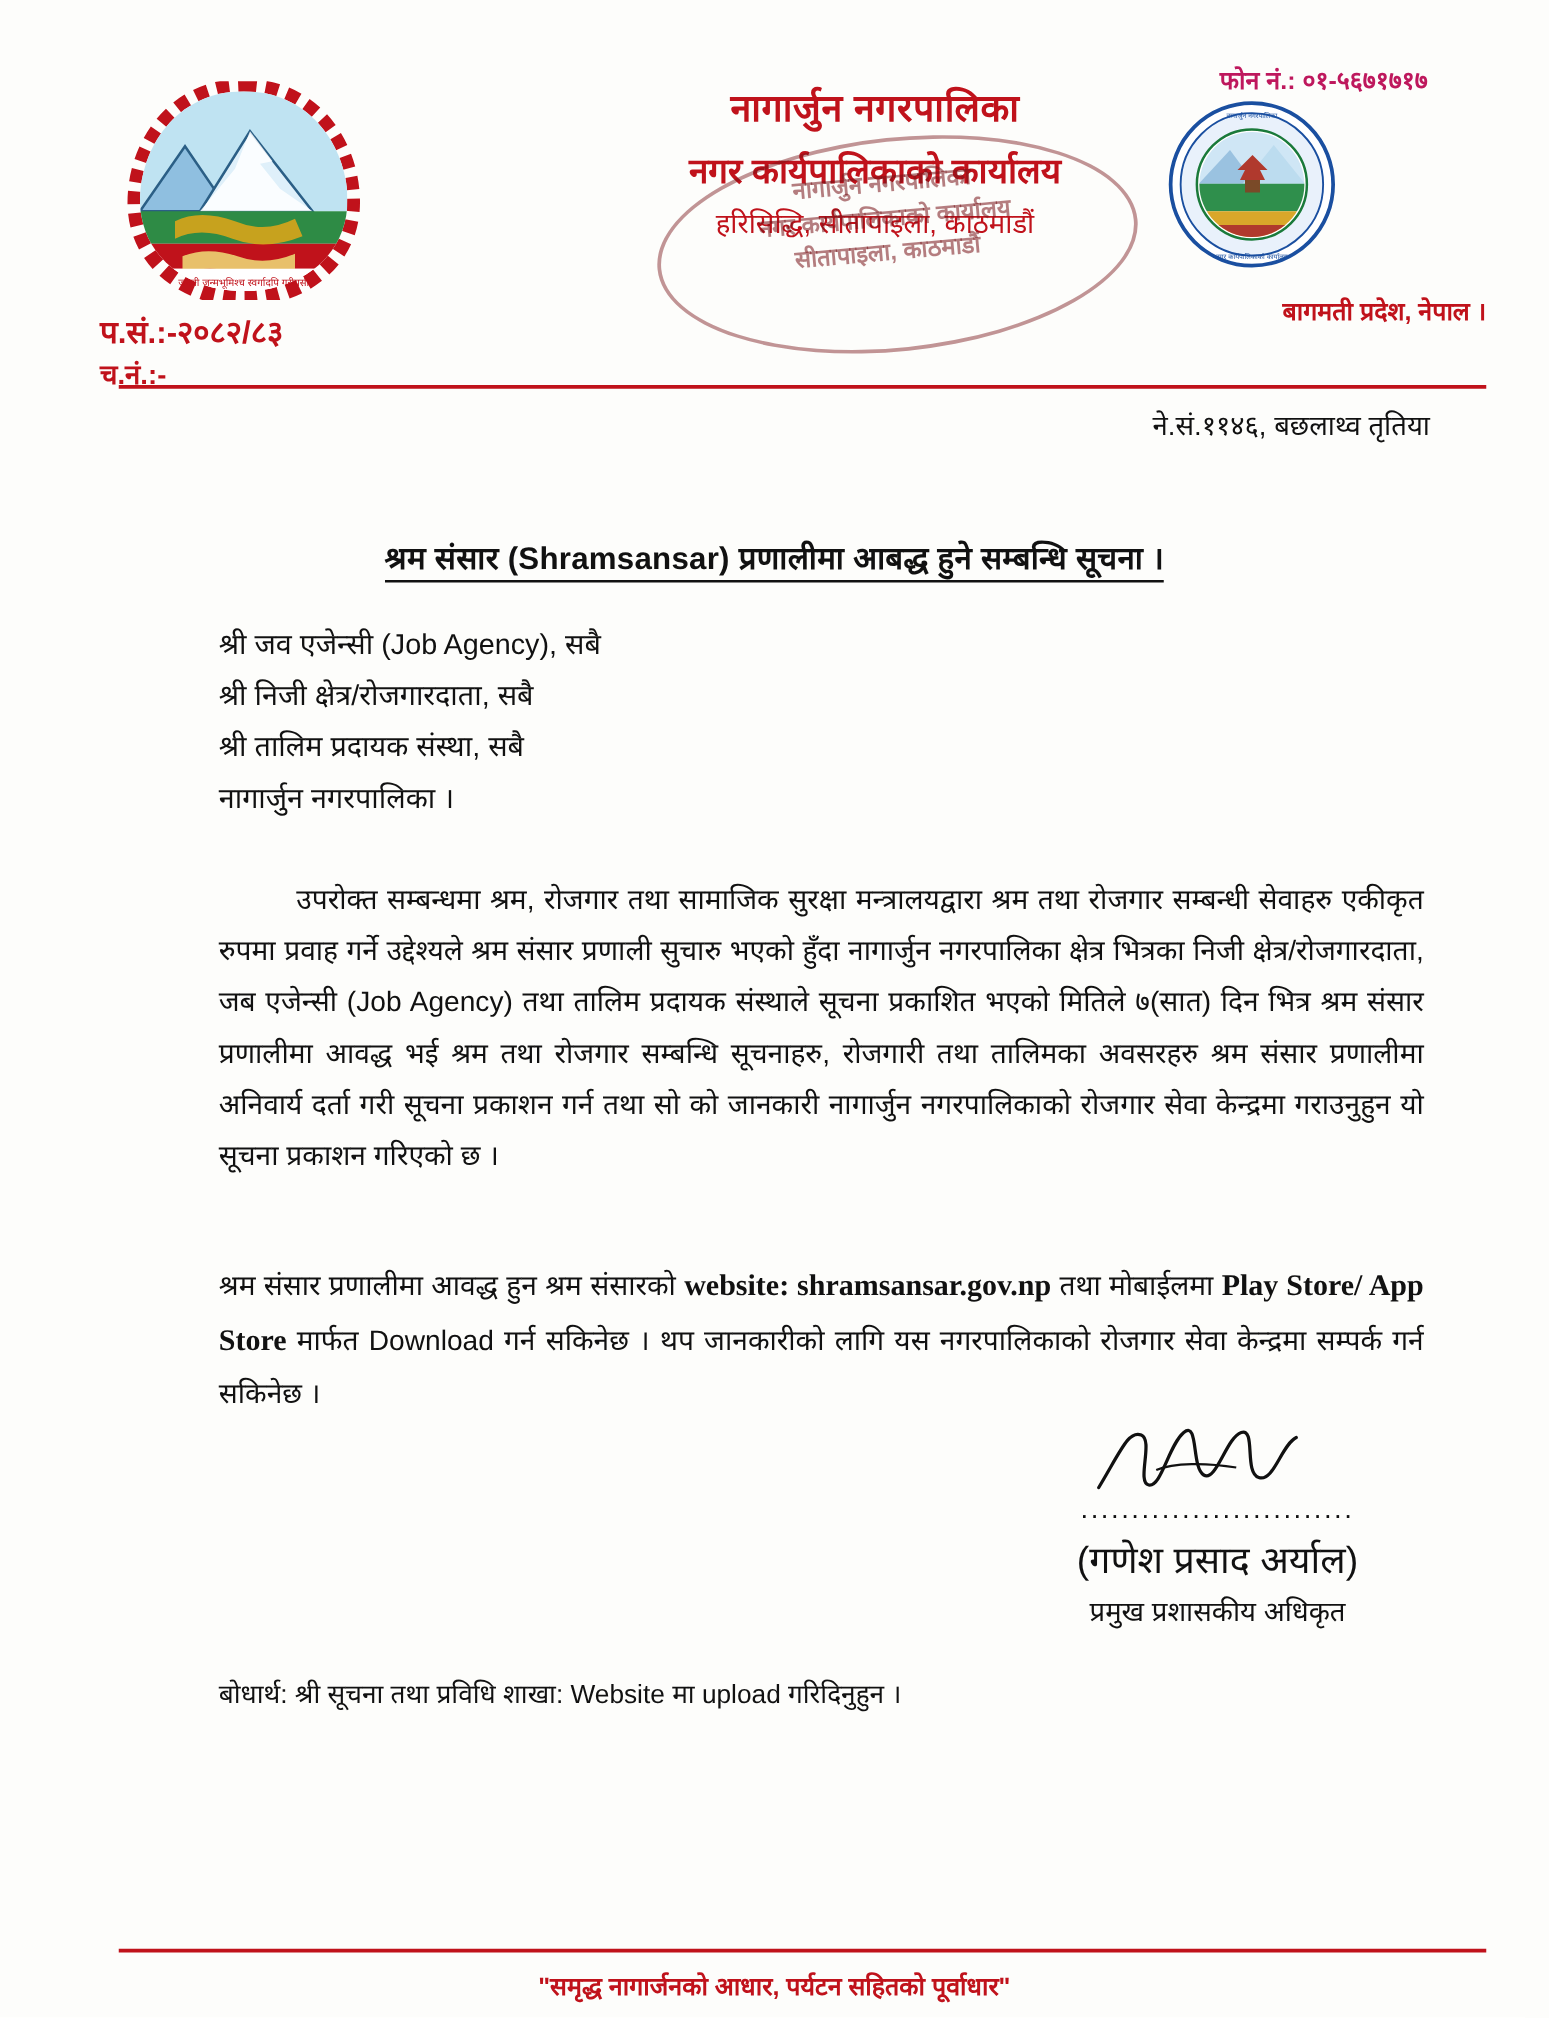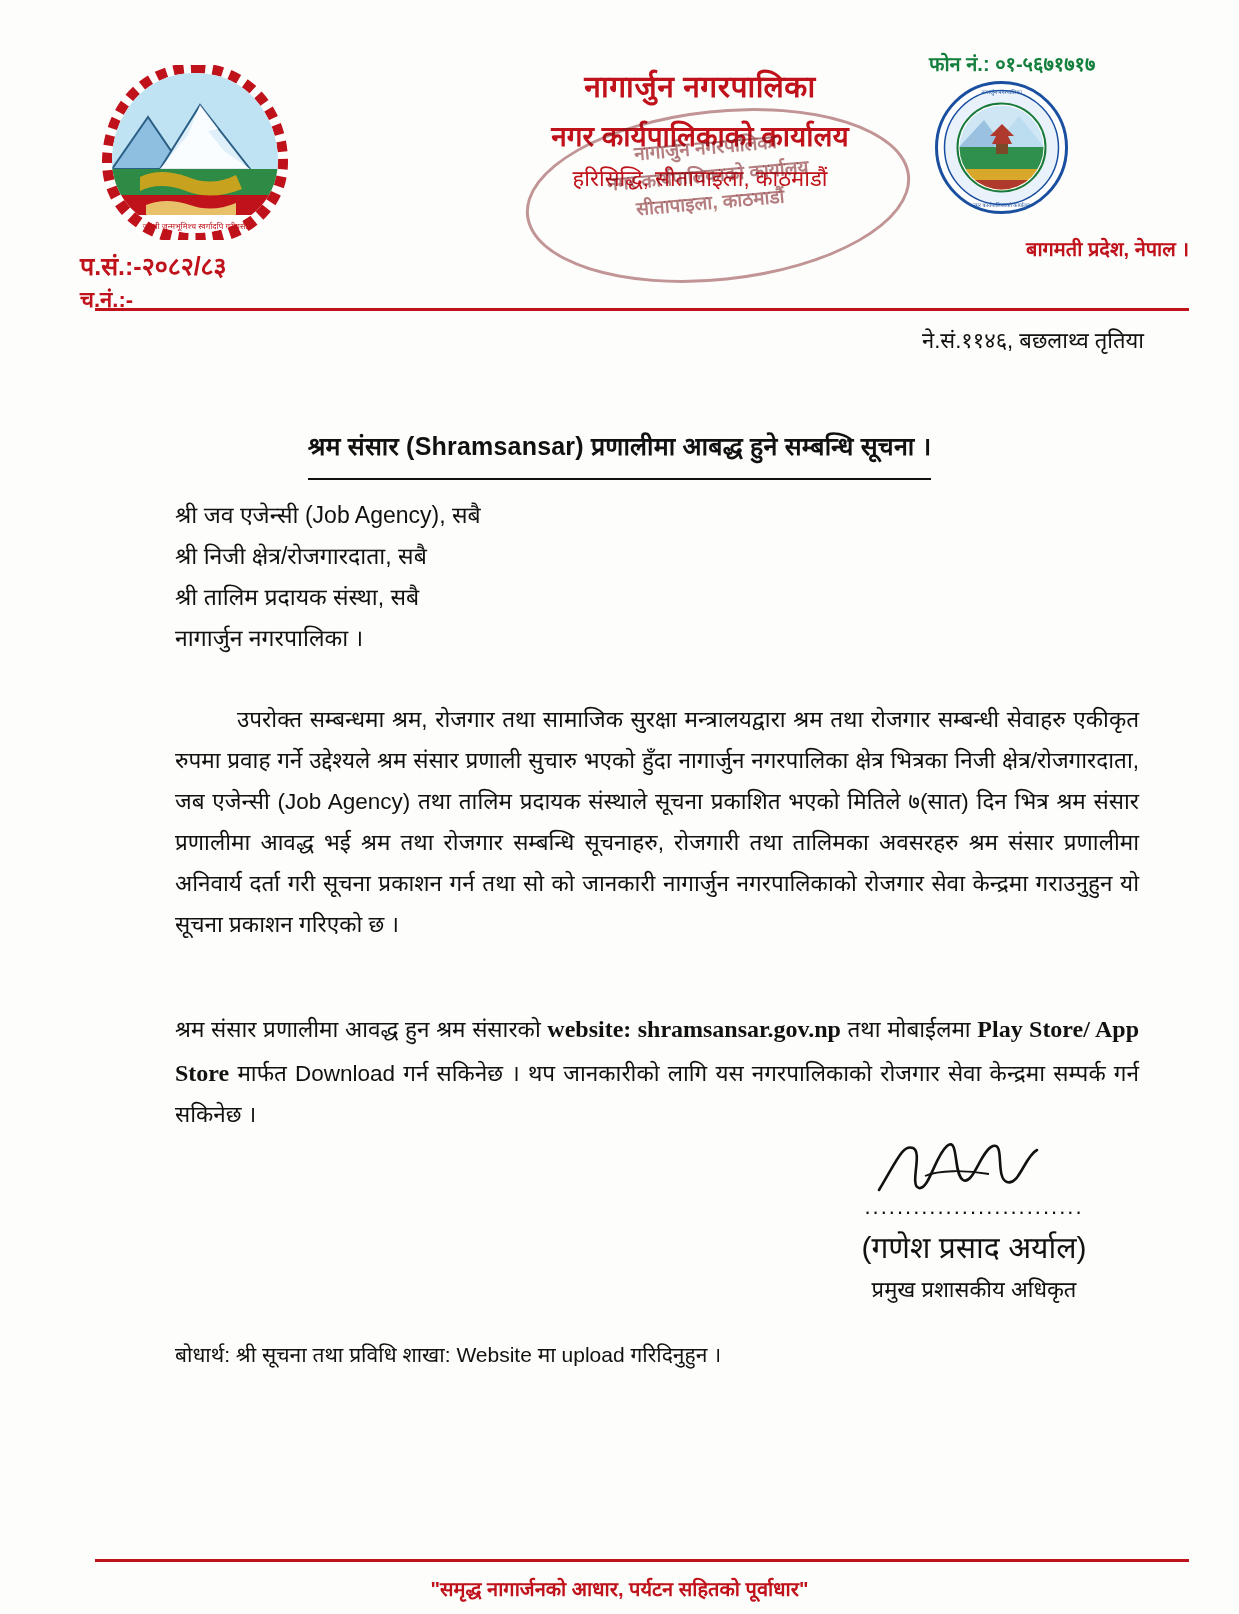--- a/index.html
+++ b/index.html
@@ -46,22 +46,22 @@
     top: 40px;
     width: 135px;
     height: 135px;
   }
 
   .phone {
     position: absolute;
     right: 0px;
     top: 10px;
     width: 260px;
-    text-align: left;
-    color: #15803d;
+    text-align: center;
+    color: #be185d;
     font-size: 20px;
     font-weight: bold;
     font-family: "Liberation Sans", sans-serif;
   }
 
   .province {
     position: absolute;
     right: 0px;
     top: 195px;
     width: 280px;
@@ -145,21 +145,21 @@
     position: absolute;
     left: 0; right: 0;
     top: 428px;
     text-align: center;
     font-size: 25px;
     font-weight: bold;
     letter-spacing: .2px;
   }
   .title .underline {
     border-bottom: 2px solid #111;
-    padding-bottom: 18px;
+    padding-bottom: 3px;
   }
 
   
   .addressees {
     position: absolute;
     left: 175px;
     top: 495px;
     font-size: 23px;
     line-height: 1.78;
   }

